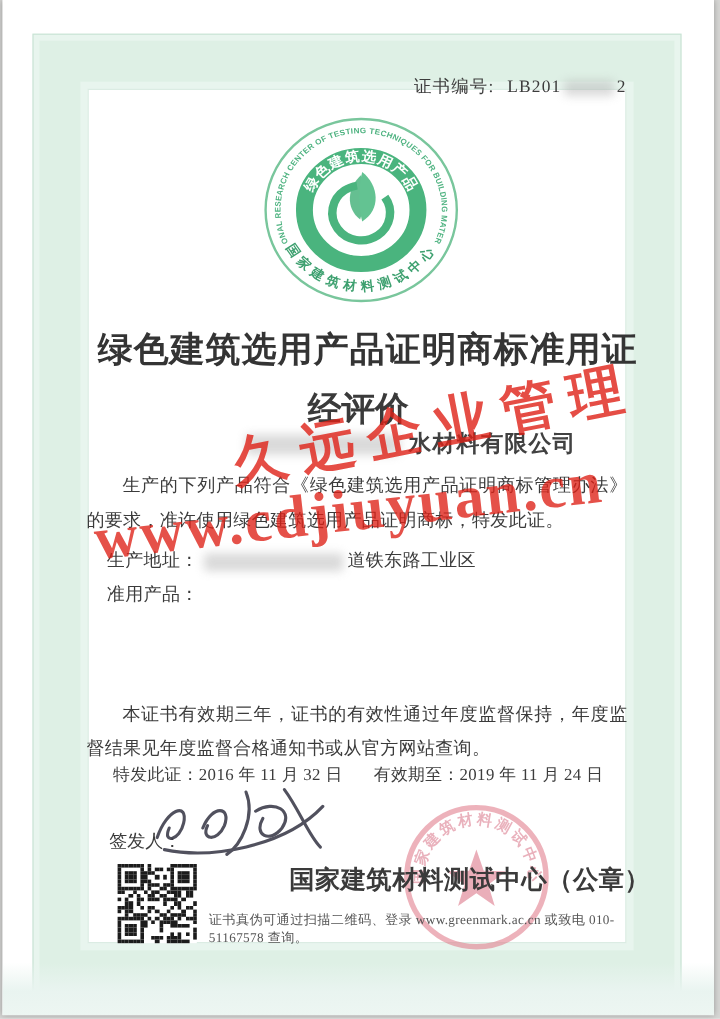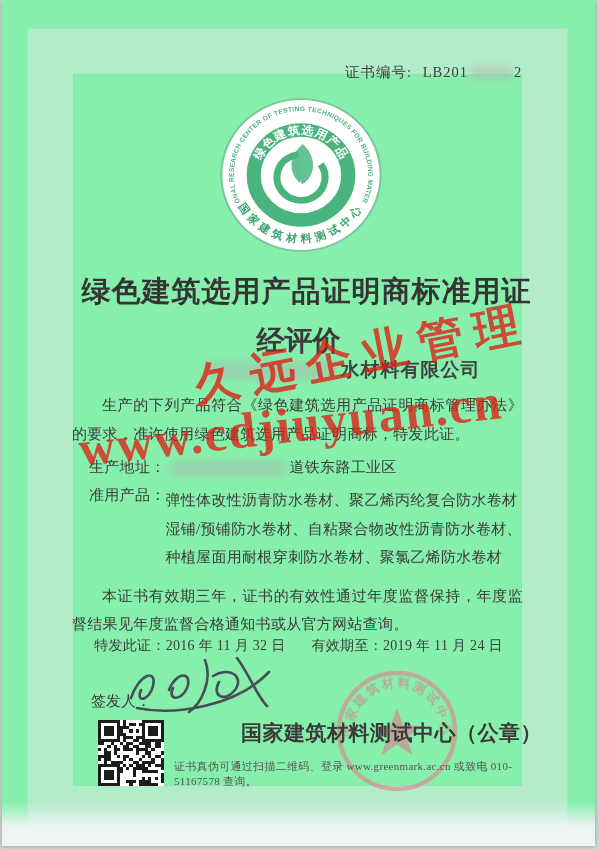--- a/index.html
+++ b/index.html
@@ -1,17 +1,17 @@
 <!DOCTYPE html>
 <html><head>
 <meta charset="utf-8">
 <style>
   html,body{margin:0;padding:0;}
   body{width:600px;height:849px;background:#d6d6d4;font-family:"Liberation Serif","DejaVu Serif",serif;overflow:hidden;}
-  .page{position:absolute;left:2px;top:0;right:5px;bottom:3px;background:#86efac;box-shadow:0 0 5px rgba(0,0,0,.3);overflow:hidden;}
+  .page{position:absolute;left:2px;top:0;right:5px;bottom:3px;background:#ffffff;box-shadow:0 0 5px rgba(0,0,0,.3);overflow:hidden;}
   .frame{position:absolute;left:25px;top:28px;right:27px;bottom:14px;border:46px solid rgba(213,237,224,.55);pointer-events:none;}
   .frame::before{content:"";position:absolute;inset:-46px;border:1px solid rgba(165,208,185,.45);}
   .frame::after{content:"";position:absolute;inset:0;border:1px solid rgba(165,208,185,.4);}
   .frame .inner-tint{position:absolute;inset:-40px;border:34px solid rgba(190,226,205,.25);}
   .scan-bottom{position:absolute;left:0;right:0;bottom:0;height:44px;background:linear-gradient(180deg,rgba(233,244,240,0),#e9f4f0 55%,#edf6f2);}
   .cert-no{position:absolute;left:343px;top:63px;font-size:14.5px;color:#3c3c3c;letter-spacing:1px;white-space:nowrap;}
   .redact{display:inline-block;background:#adadad;opacity:.45;filter:blur(4px);vertical-align:middle;border-radius:2px;}
   .redact.no{width:42px;height:13px;margin:0 2px;}
   .redact.co{width:128px;height:17px;margin-right:8px;}
   .redact.addr{width:116px;height:15px;margin:0 4px;}
@@ -91,25 +91,20 @@
     </div>
 
     <div class="para intro">生产的下列产品符合《绿色建筑选用产品证明商标管理办法》的要求，准许使用绿色建筑选用产品证明商标，特发此证。</div>
 
     <div class="kv-row addr-row">
       <span>生产地址：</span><span class="redact addr"></span><span>道铁东路工业区</span>
     </div>
 
     <div class="kv-row prod-row">
       <span class="label">准用产品：</span>
-      <div class="prod-lines">
-        <div>弹性体改性沥青防水卷材、聚乙烯丙纶复合防水卷材</div>
-        <div>湿铺/预铺防水卷材、自粘聚合物改性沥青防水卷材、</div>
-        <div>种植屋面用耐根穿刺防水卷材、聚氯乙烯防水卷材</div>
-      </div>
     </div>
 
     <div class="para validity">本证书有效期三年，证书的有效性通过年度监督保持，年度监督结果见年度监督合格通知书或从官方网站查询。</div>
 
     <div class="dates">
       <span><span>特发此证：</span><span>2016 年 11 月 32 日</span></span>
       <span><span>有效期至：</span><span>2019 年 11 月 24 日</span></span>
     </div>
 
     <div class="signer">签发人：</div>

